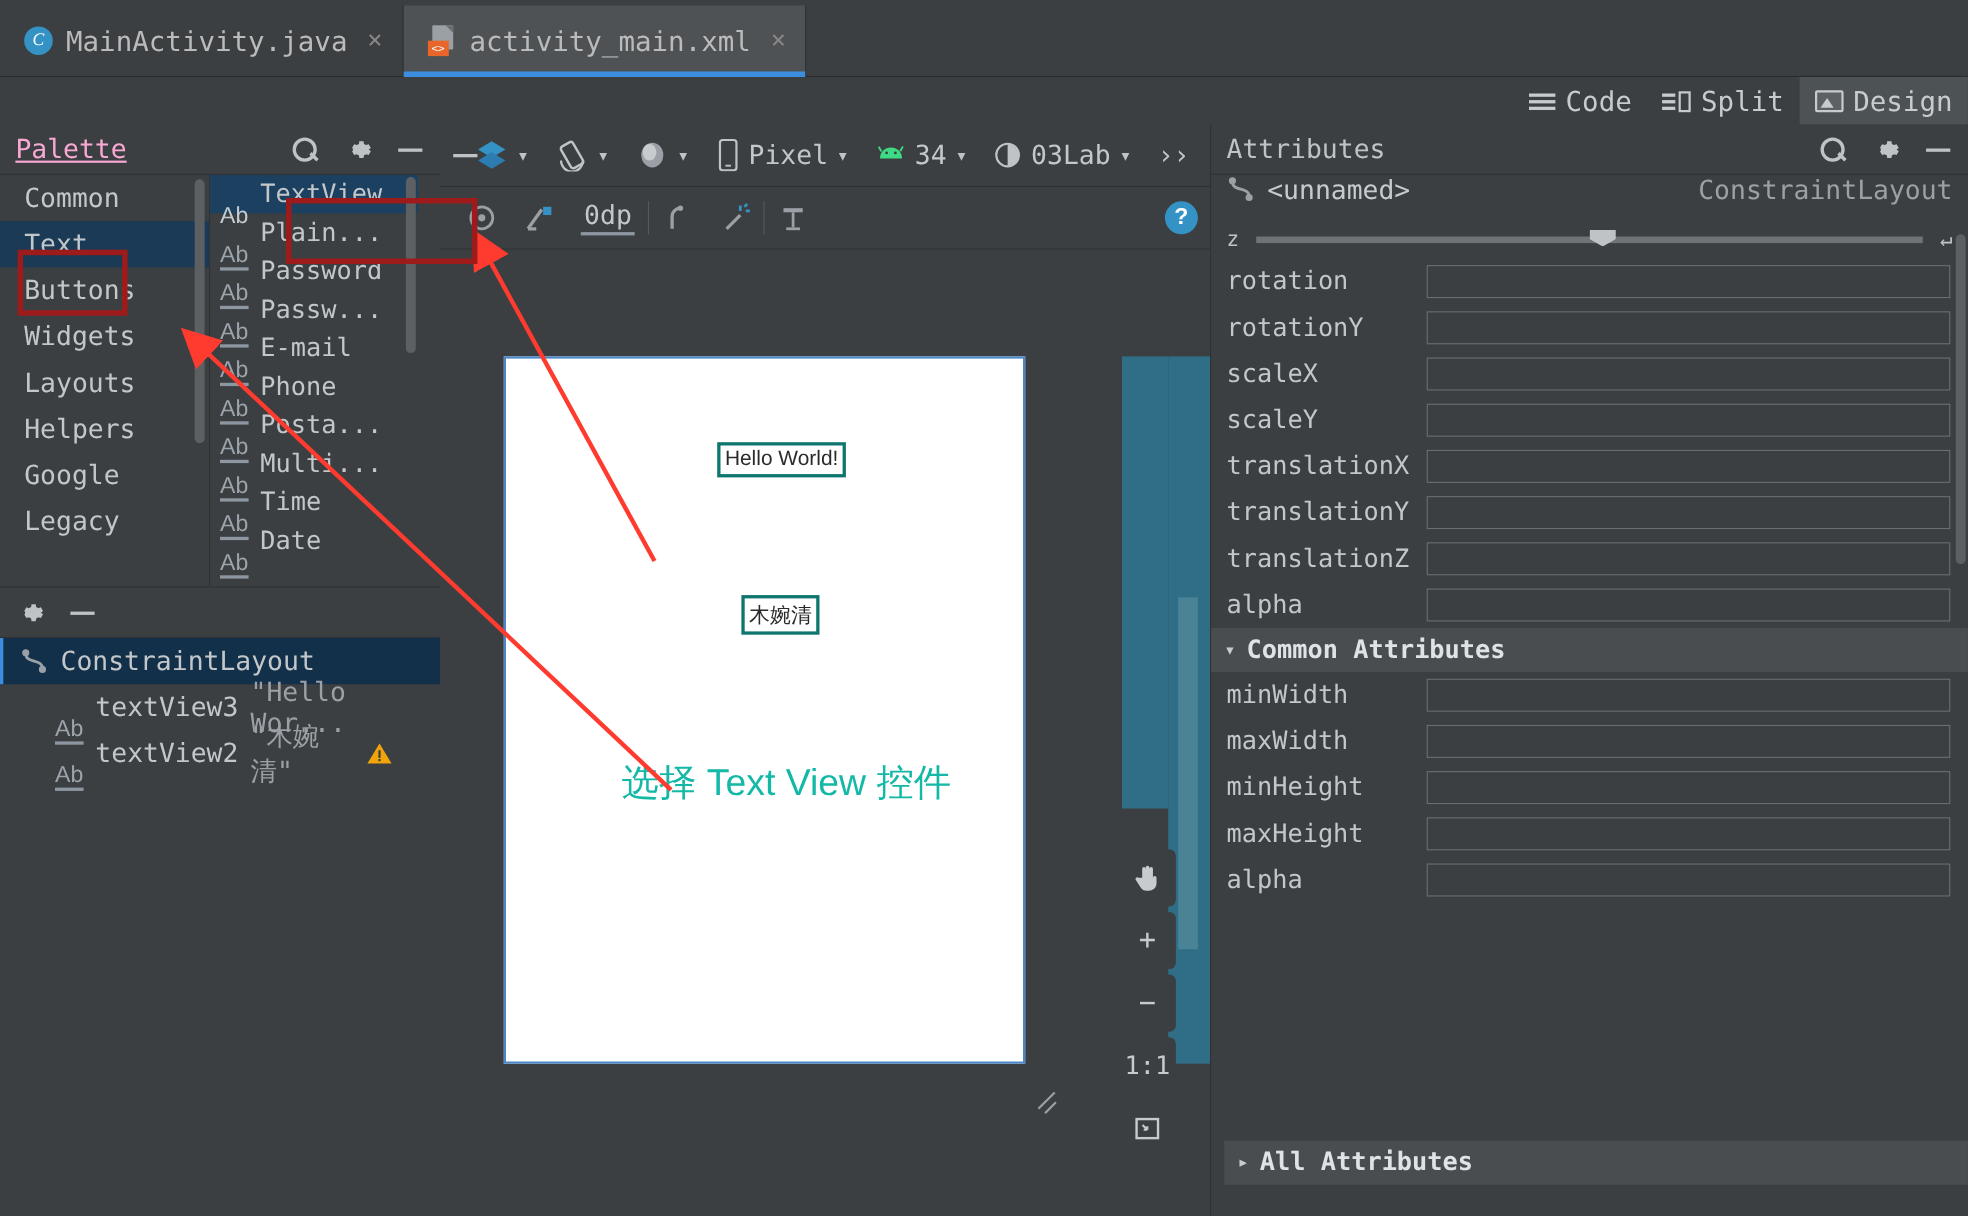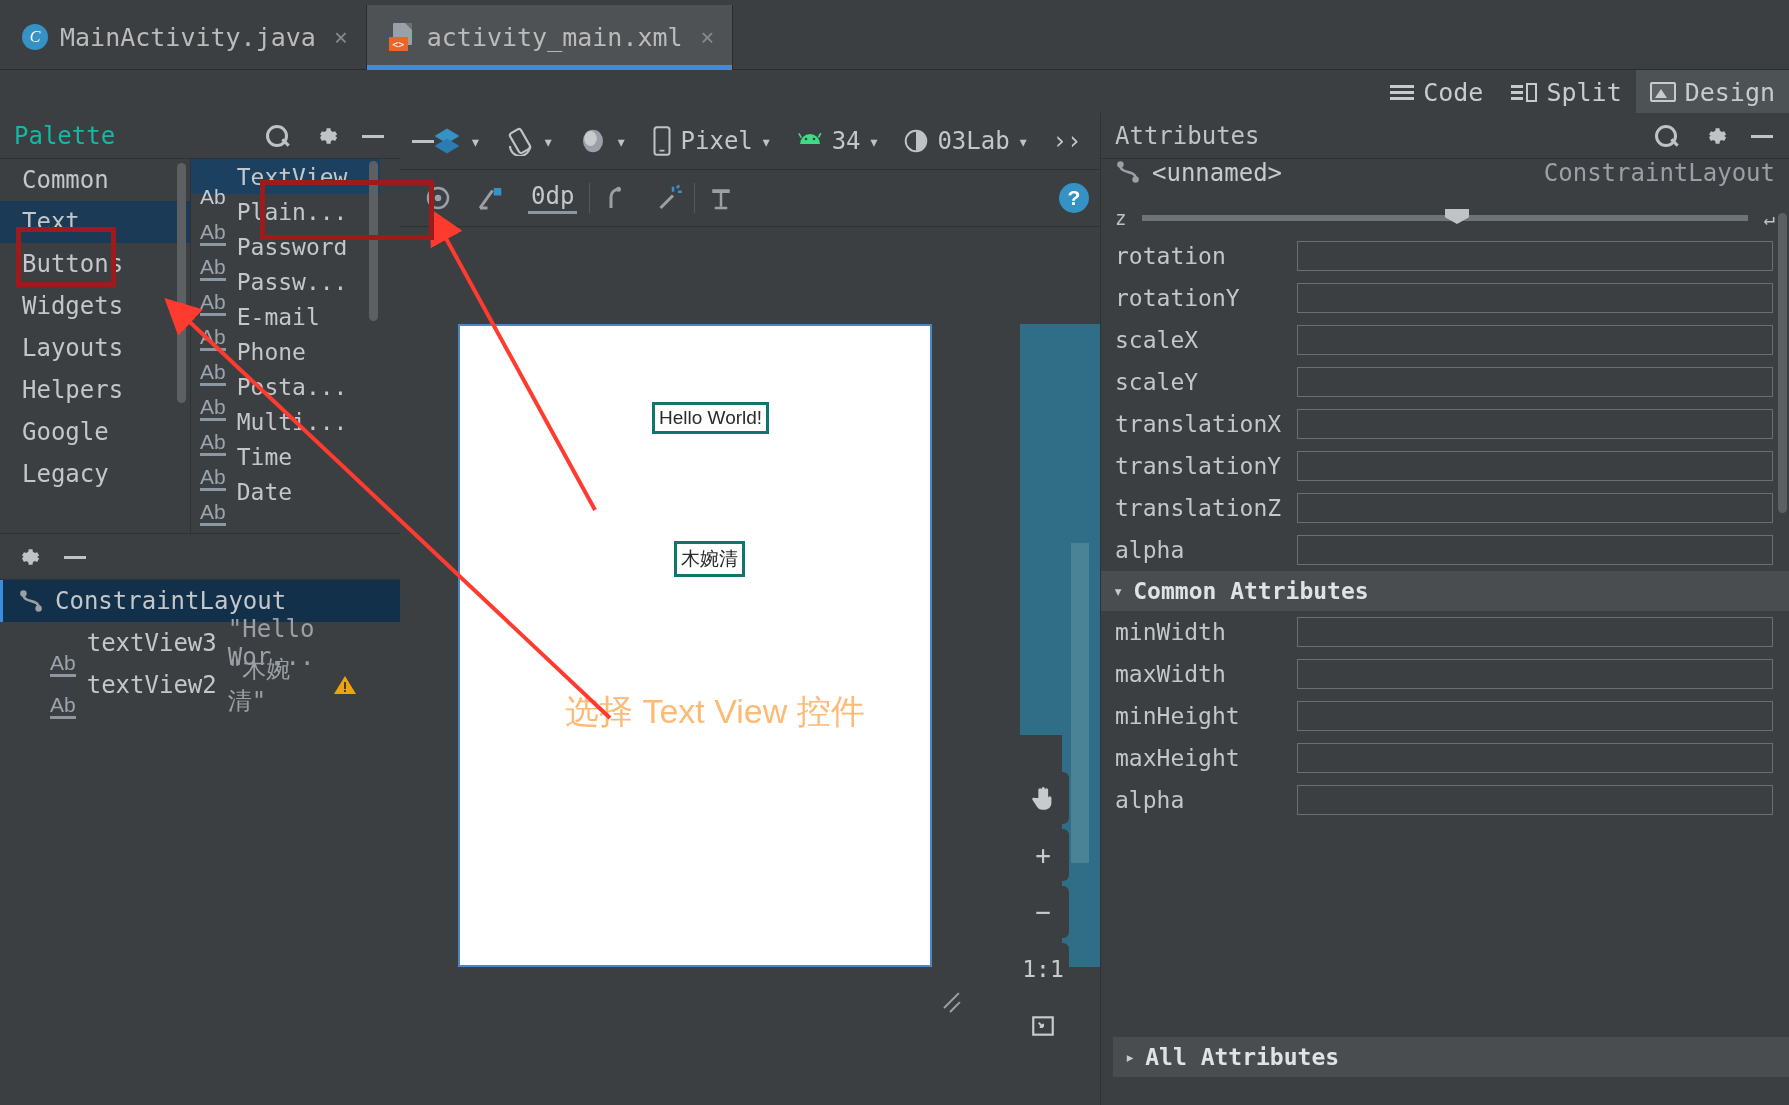--- a/index.html
+++ b/index.html
@@ -91,22 +91,23 @@
     border-bottom: 9px solid #c8cbcd;
   }
 
   
   .palette-panel {
     position: absolute; left: 0; top: 113px; width: 400px; height: 420px;
     background: #3c3f41;
   }
   .panel-head {
     height: 46px; display: flex; align-items: center;
-    padding: 0 14px 0 14px; color: #14b8a6; font-size: 24px;
+    padding: 0 14px 0 14px; color: #f9a8d4; font-size: 24px;
     border-bottom: 1px solid #2f3234;
+    text-decoration: underline;
   }
   .panel-head .title { flex: 1; }
   .panel-head .tools { display: flex; align-items: center; gap: 22px; }
   .ic { width: 26px; height: 26px; display:inline-block; position: relative; }
   .ic-search::before {
     content:""; position:absolute; left:2px; top:2px; width:16px; height:16px;
     border:3px solid #bfc3c6; border-radius:50%;
   }
   .ic-search::after {
     content:""; position:absolute; left:17px; top:18px; width:9px; height:3px;
@@ -217,21 +218,21 @@
   #pv-name  { left: 214px; top: 215px; }
   .resize-handle {
     position: absolute; left: 541px; top: 762px; width: 26px; height: 26px;
   }
   .resize-handle i {
     position: absolute; background: #9aa0a5; width: 21px; height: 2px;
     transform: rotate(-45deg); transform-origin: left center;
   }
   .annotation {
     position: absolute; left: 165px; top: 462px;
-    color: #fdba74; font-size: 34px;
+    color: #14b8a6; font-size: 34px;
     font-family: "Liberation Sans", sans-serif; white-space: nowrap;
   }
 
   
   .strip-a {
     position: absolute; left: 620px; top: 97px; width: 42px; height: 411px;
     background: #2f6e86;
   }
   .strip-b {
     position: absolute; left: 662px; top: 97px; width: 38px; height: 643px;

